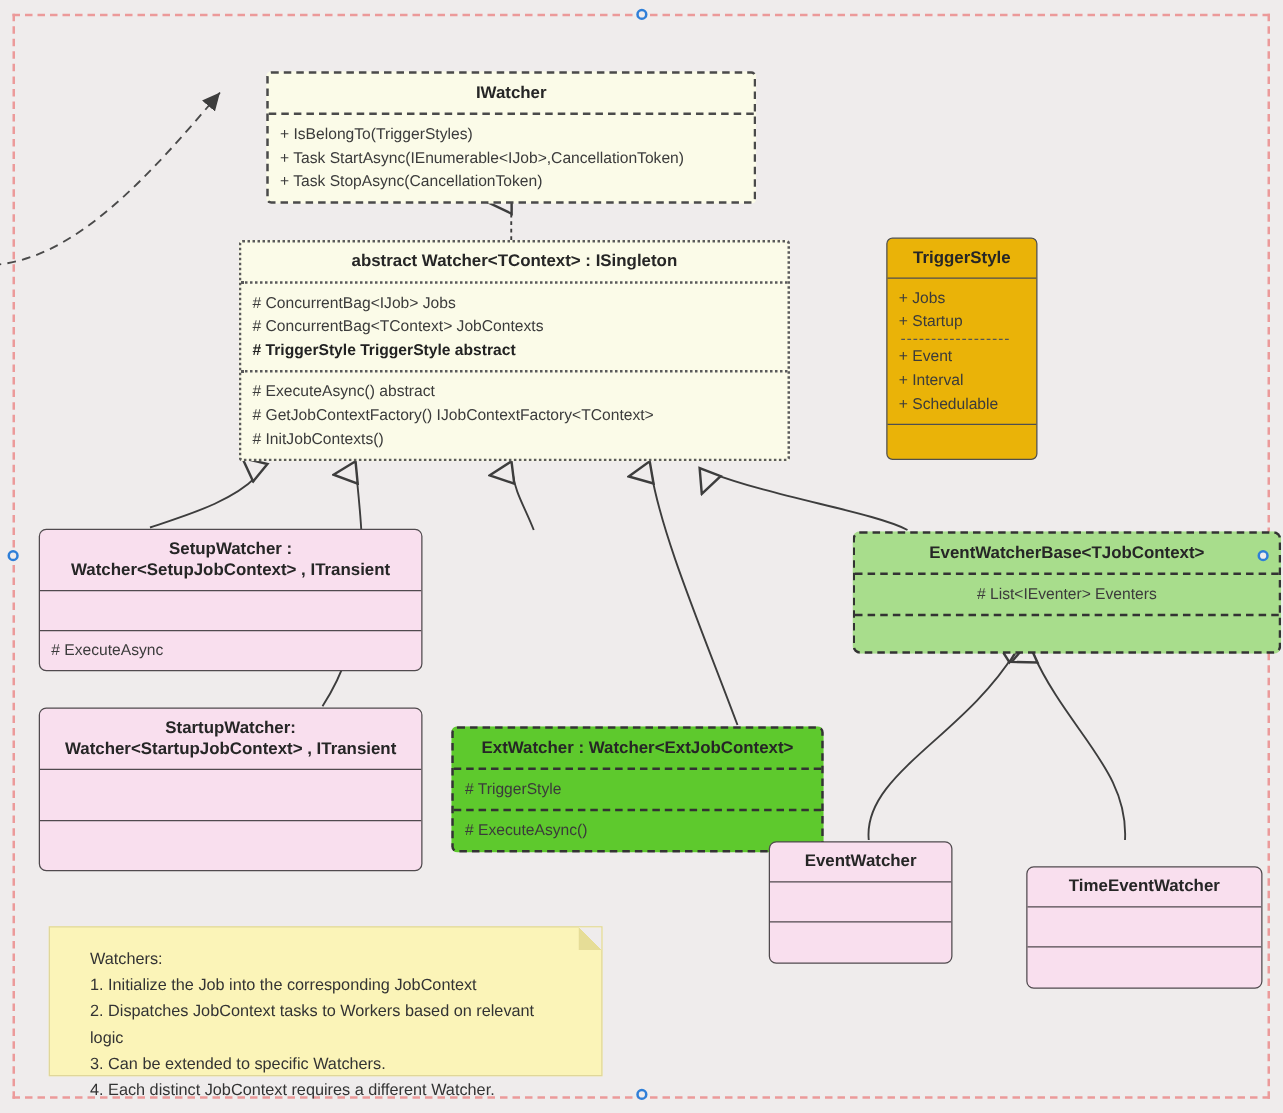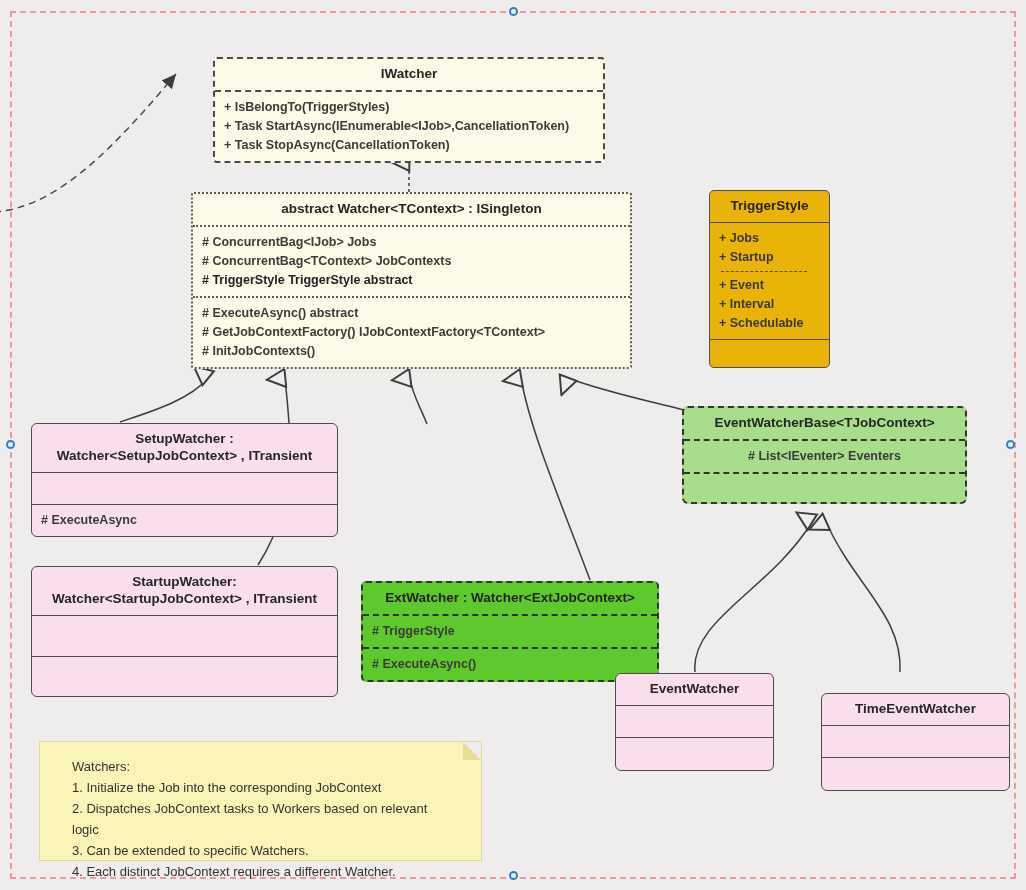--- a/index.html
+++ b/index.html
@@ -26,21 +26,21 @@
   
   .cls{position:absolute;box-sizing:border-box;z-index:10;}
   .cls .hdr{
     text-align:center;font-weight:bold;font-size:13.5px;line-height:1.25;
     padding:7px 8px;box-sizing:border-box;
   }
   .cls .comp{
     padding:6px 9px;box-sizing:border-box;font-size:12.5px;line-height:1.52;
     color:#3b3b3b;
   }
-  .cls .comp .ln{white-space:nowrap;font-weight:bold;}
+  .cls .comp .ln{white-space:nowrap;}
 
   
   .cream{background:#eab308;border:1.6px solid #4f4f4f;border-radius:5px;}
   .cream .hdr{border-bottom:1.6px solid #4f4f4f;}
   .cream .comp+.comp{border-top:1.6px solid #4f4f4f;}
 
   
   .cream-dot{background:#fbfbe8;border:2px dotted #5a5a5a;border-radius:3px;}
   .cream-dot .hdr{border-bottom:2px dotted #5a5a5a;}
   .cream-dot .comp+.comp{border-top:2px dotted #5a5a5a;}
@@ -173,29 +173,29 @@
   <div class="cls green-b" style="left:361px;top:581px;width:298px;">
     <div class="hdr">ExtWatcher : Watcher&lt;ExtJobContext&gt;</div>
     <div class="comp">
       <div class="ln"># TriggerStyle</div>
     </div>
     <div class="comp">
       <div class="ln"># ExecuteAsync()</div>
     </div>
   </div>
 
-  <div class="cls green-l" style="left:682px;top:406px;width:285px;">
+  <div class="cls green-l" style="left:682px;top:425px;width:343px;">
     <div class="hdr">EventWatcherBase&lt;TJobContext&gt;</div>
     <div class="comp">
       <div class="ln"># List&lt;IEventer&gt; Eventers</div>
     </div>
     <div class="comp" style="height:30px;"></div>
   </div>
 
-  <div class="cls pink" style="left:615px;top:673px;width:159px;">
+  <div class="cls pink" style="left:615px;top:673px;width:147px;">
     <div class="hdr">EventWatcher</div>
     <div class="comp" style="height:30px;"></div>
     <div class="comp" style="height:33px;"></div>
   </div>
 
   <div class="cls pink" style="left:821px;top:673px;width:189px;margin-top:20px;">
     <div class="hdr">TimeEventWatcher</div>
     <div class="comp" style="height:30px;"></div>
     <div class="comp" style="height:33px;"></div>
   </div>

